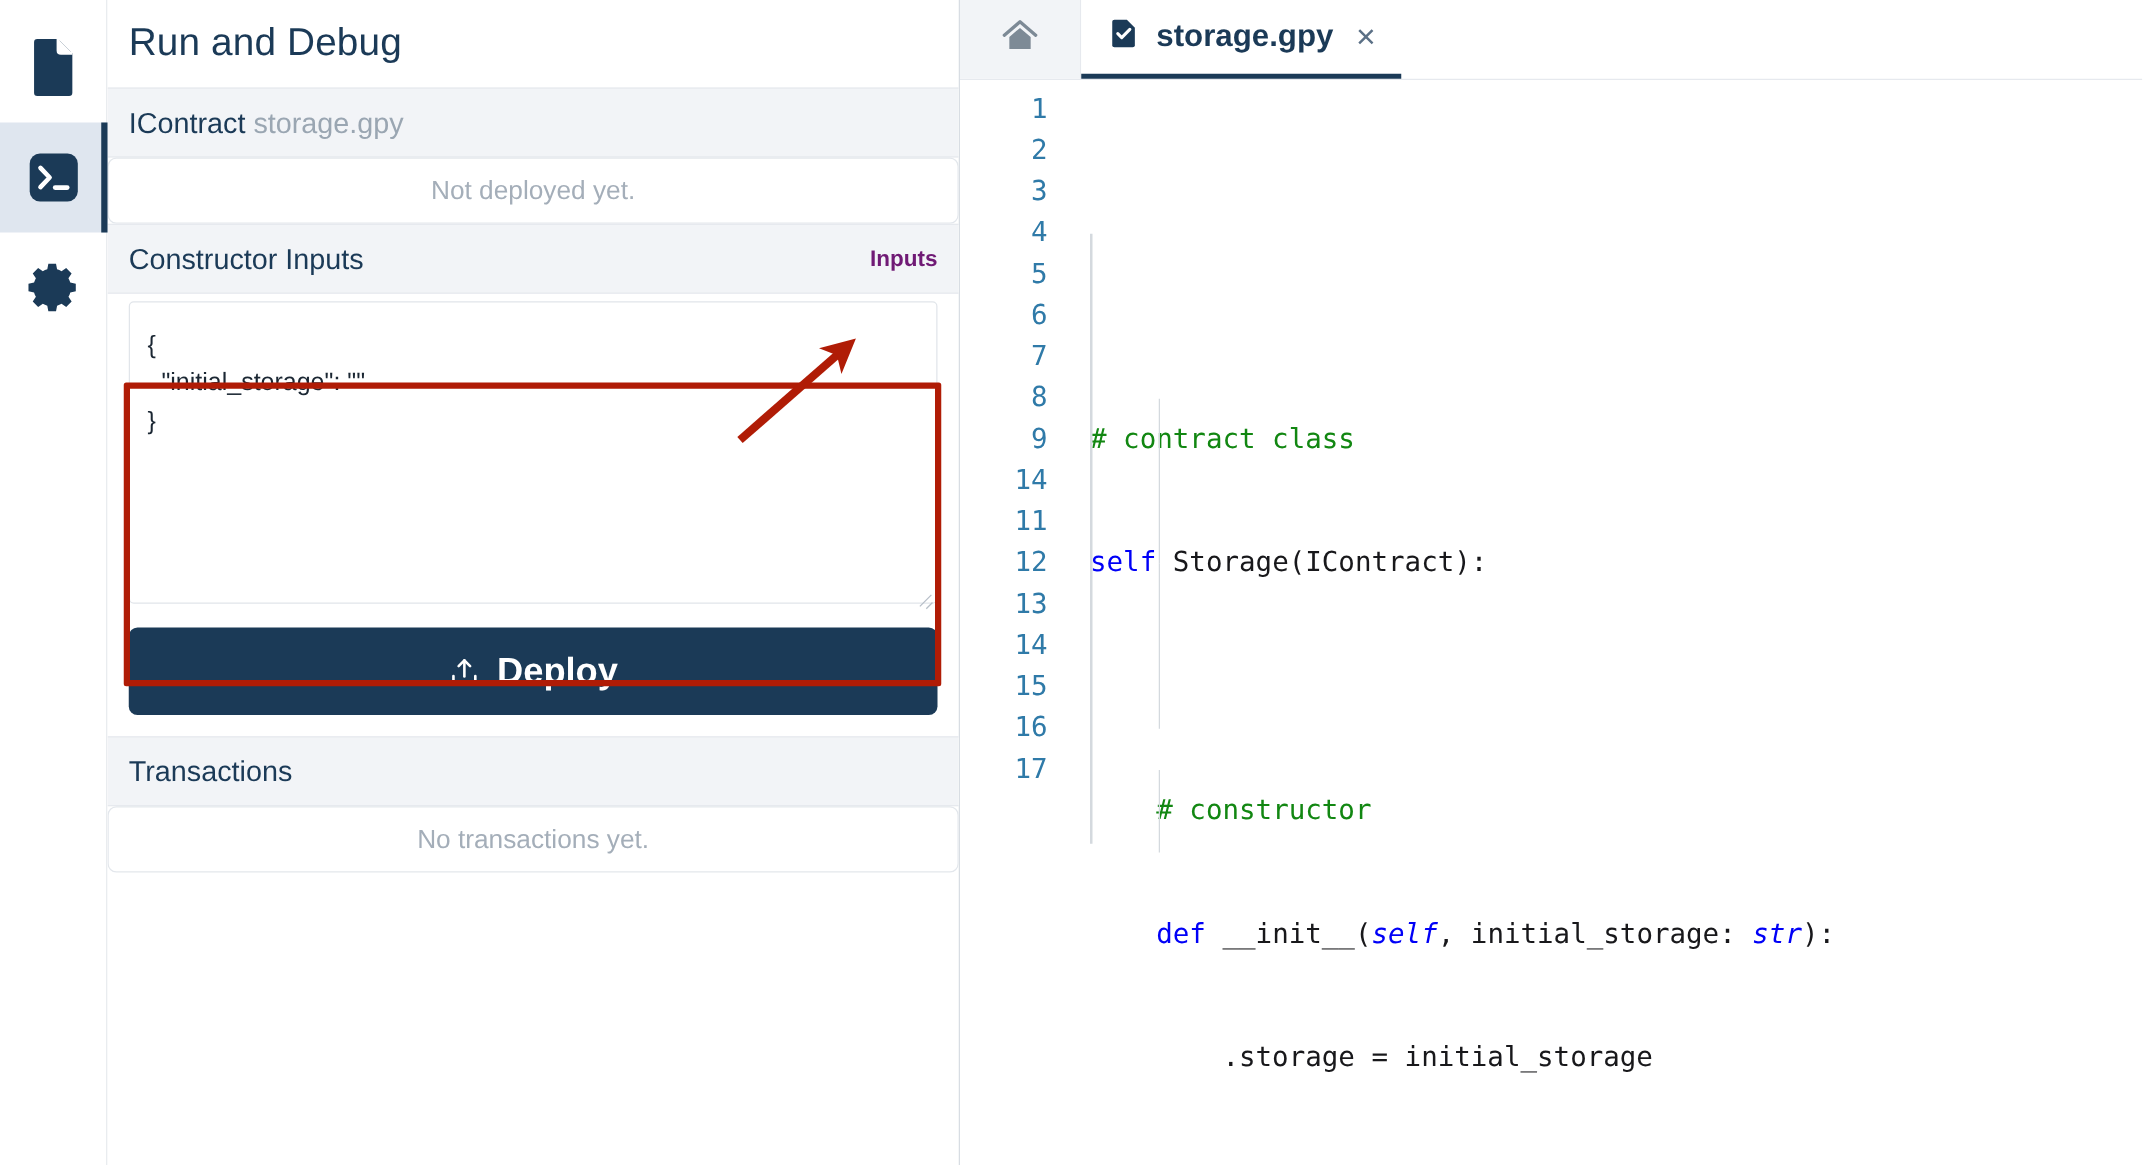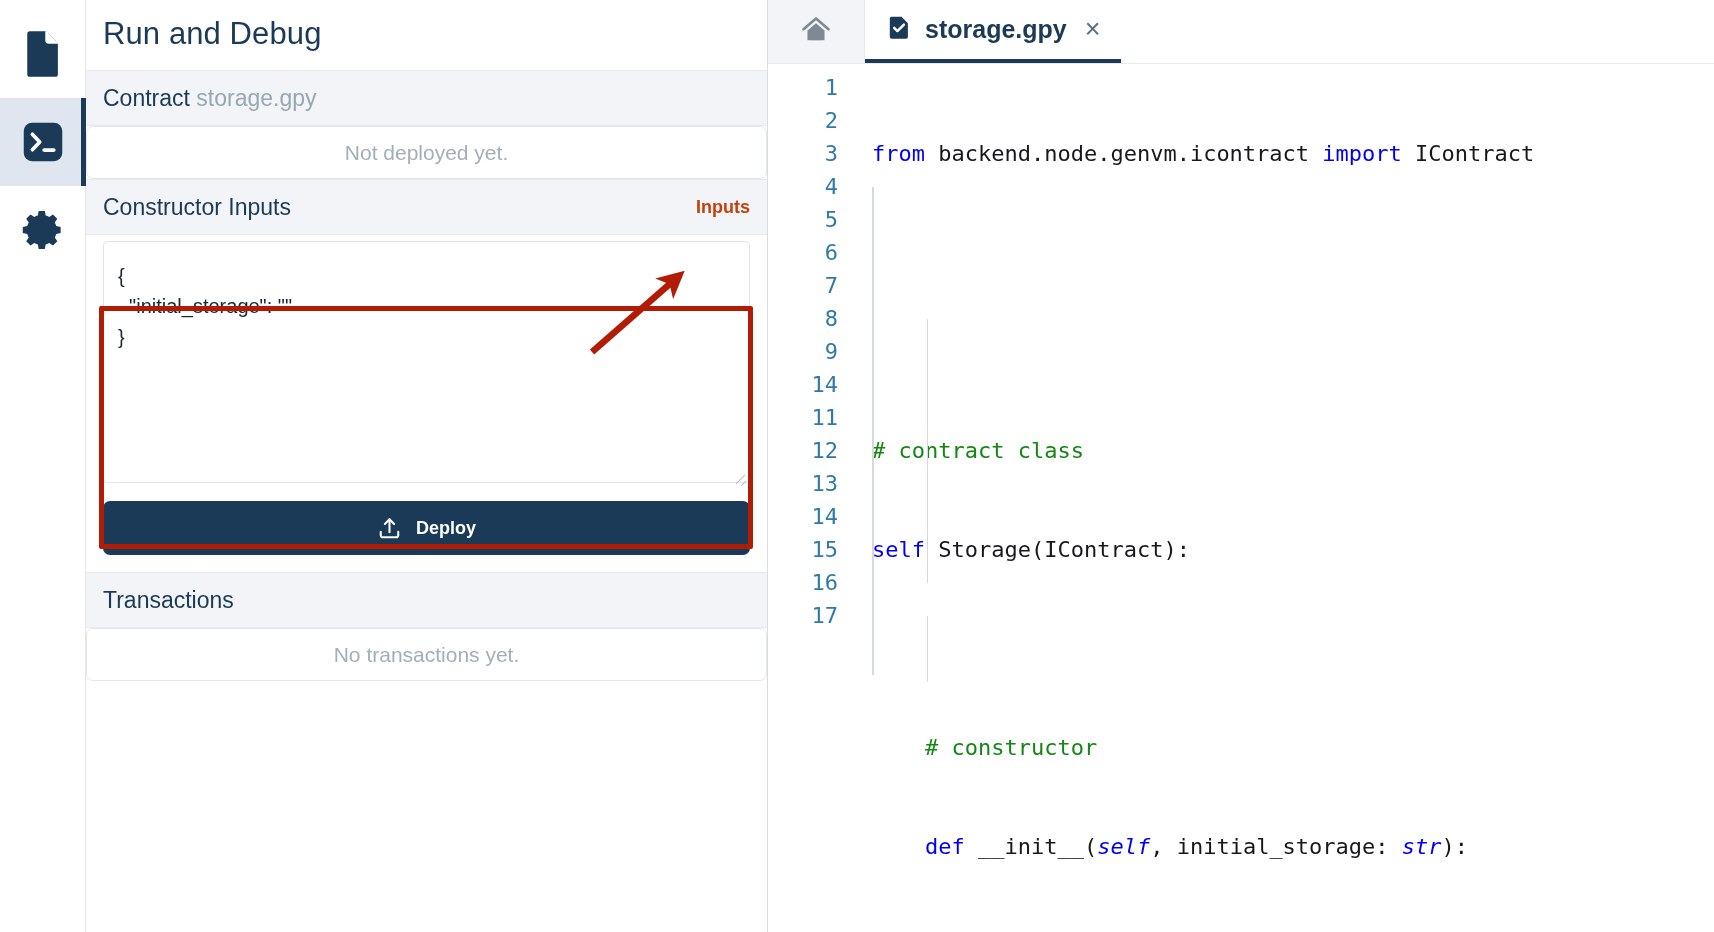--- a/index.html
+++ b/index.html
@@ -91,21 +91,21 @@
     color: #1b3a57;
     font-weight: 400;
     white-space: nowrap;
   }
   .section-head .left .muted {
     color: #9aa6b2;
   }
   .section-head .right {
     font-size: 18px;
     font-weight: bold;
-    color: #c2410c;
+    color: #701a75;
     cursor: pointer;
   }
 
   .empty-box {
     border: 1px solid #e3e7ec;
     border-radius: 7px;
     height: 53px;
     display: flex;
     align-items: center;
     justify-content: center;
@@ -155,26 +155,26 @@
     right: 0; bottom: 4px;
   }
   .resize-grip::after {
     width: 7px; height: 1px;
     transform: rotate(-45deg);
     right: 0; bottom: 0px;
   }
 
   .deploy-btn {
     margin: 14px 17px 0 17px;
-    height: 54px;
+    height: 70px;
     background: #1b3a57;
     color: #ffffff;
     border: none;
     border-radius: 7px;
-    font-size: 18px;
+    font-size: 29px;
     font-weight: bold;
     display: flex;
     align-items: center;
     justify-content: center;
     gap: 14px;
     cursor: pointer;
     font-family: "Liberation Sans", sans-serif;
   }
   .deploy-btn svg { display: block; }
 
@@ -334,21 +334,21 @@
     </div>
 
   </div>
 
   <div class="panel">
 
     <div class="panel-title">Run and Debug</div>
 
     <div class="section-head">
       <div class="left">
-        <span>Contract</span>
+        <span>IContract</span>
         <span class="muted">storage.gpy</span>
       </div>
     </div>
 
     <div class="empty-box">
       <span>Not deployed yet.</span>
     </div>
 
     <div class="section-head">
       <div class="left">Constructor Inputs</div>
@@ -435,21 +435,20 @@
       </div>
 
       <div class="code-col">
 
         <div class="block-bar" style="left:12px;  top:116px; height:488px;"></div>
         <div class="indent-guide" style="left:67px; top:248px; height:132px;"></div>
         <div class="indent-guide" style="left:67px; top:380px; height:132px;"></div>
         <div class="indent-guide" style="left:67px; top:545px; height:66px;"></div>
 
         <div class="code-lines">
-          <div class="ln"><span class="kw">from</span> backend.node.genvm.icontract <span class="kw">import</span> IContract</div>
           <div class="ln"></div>
           <div class="ln"></div>
           <div class="ln"><span class="cm"># contract class</span></div>
           <div class="ln"><span class="kw">self</span> Storage(IContract):</div>
           <div class="ln"></div>
           <div class="ln">    <span class="cm"># constructor</span></div>
           <div class="ln">    <span class="kw">def</span> __init__(<span class="bi">self</span>, initial_storage: <span class="bi">str</span>):</div>
           <div class="ln">        .storage = initial_storage</div>
           
           

